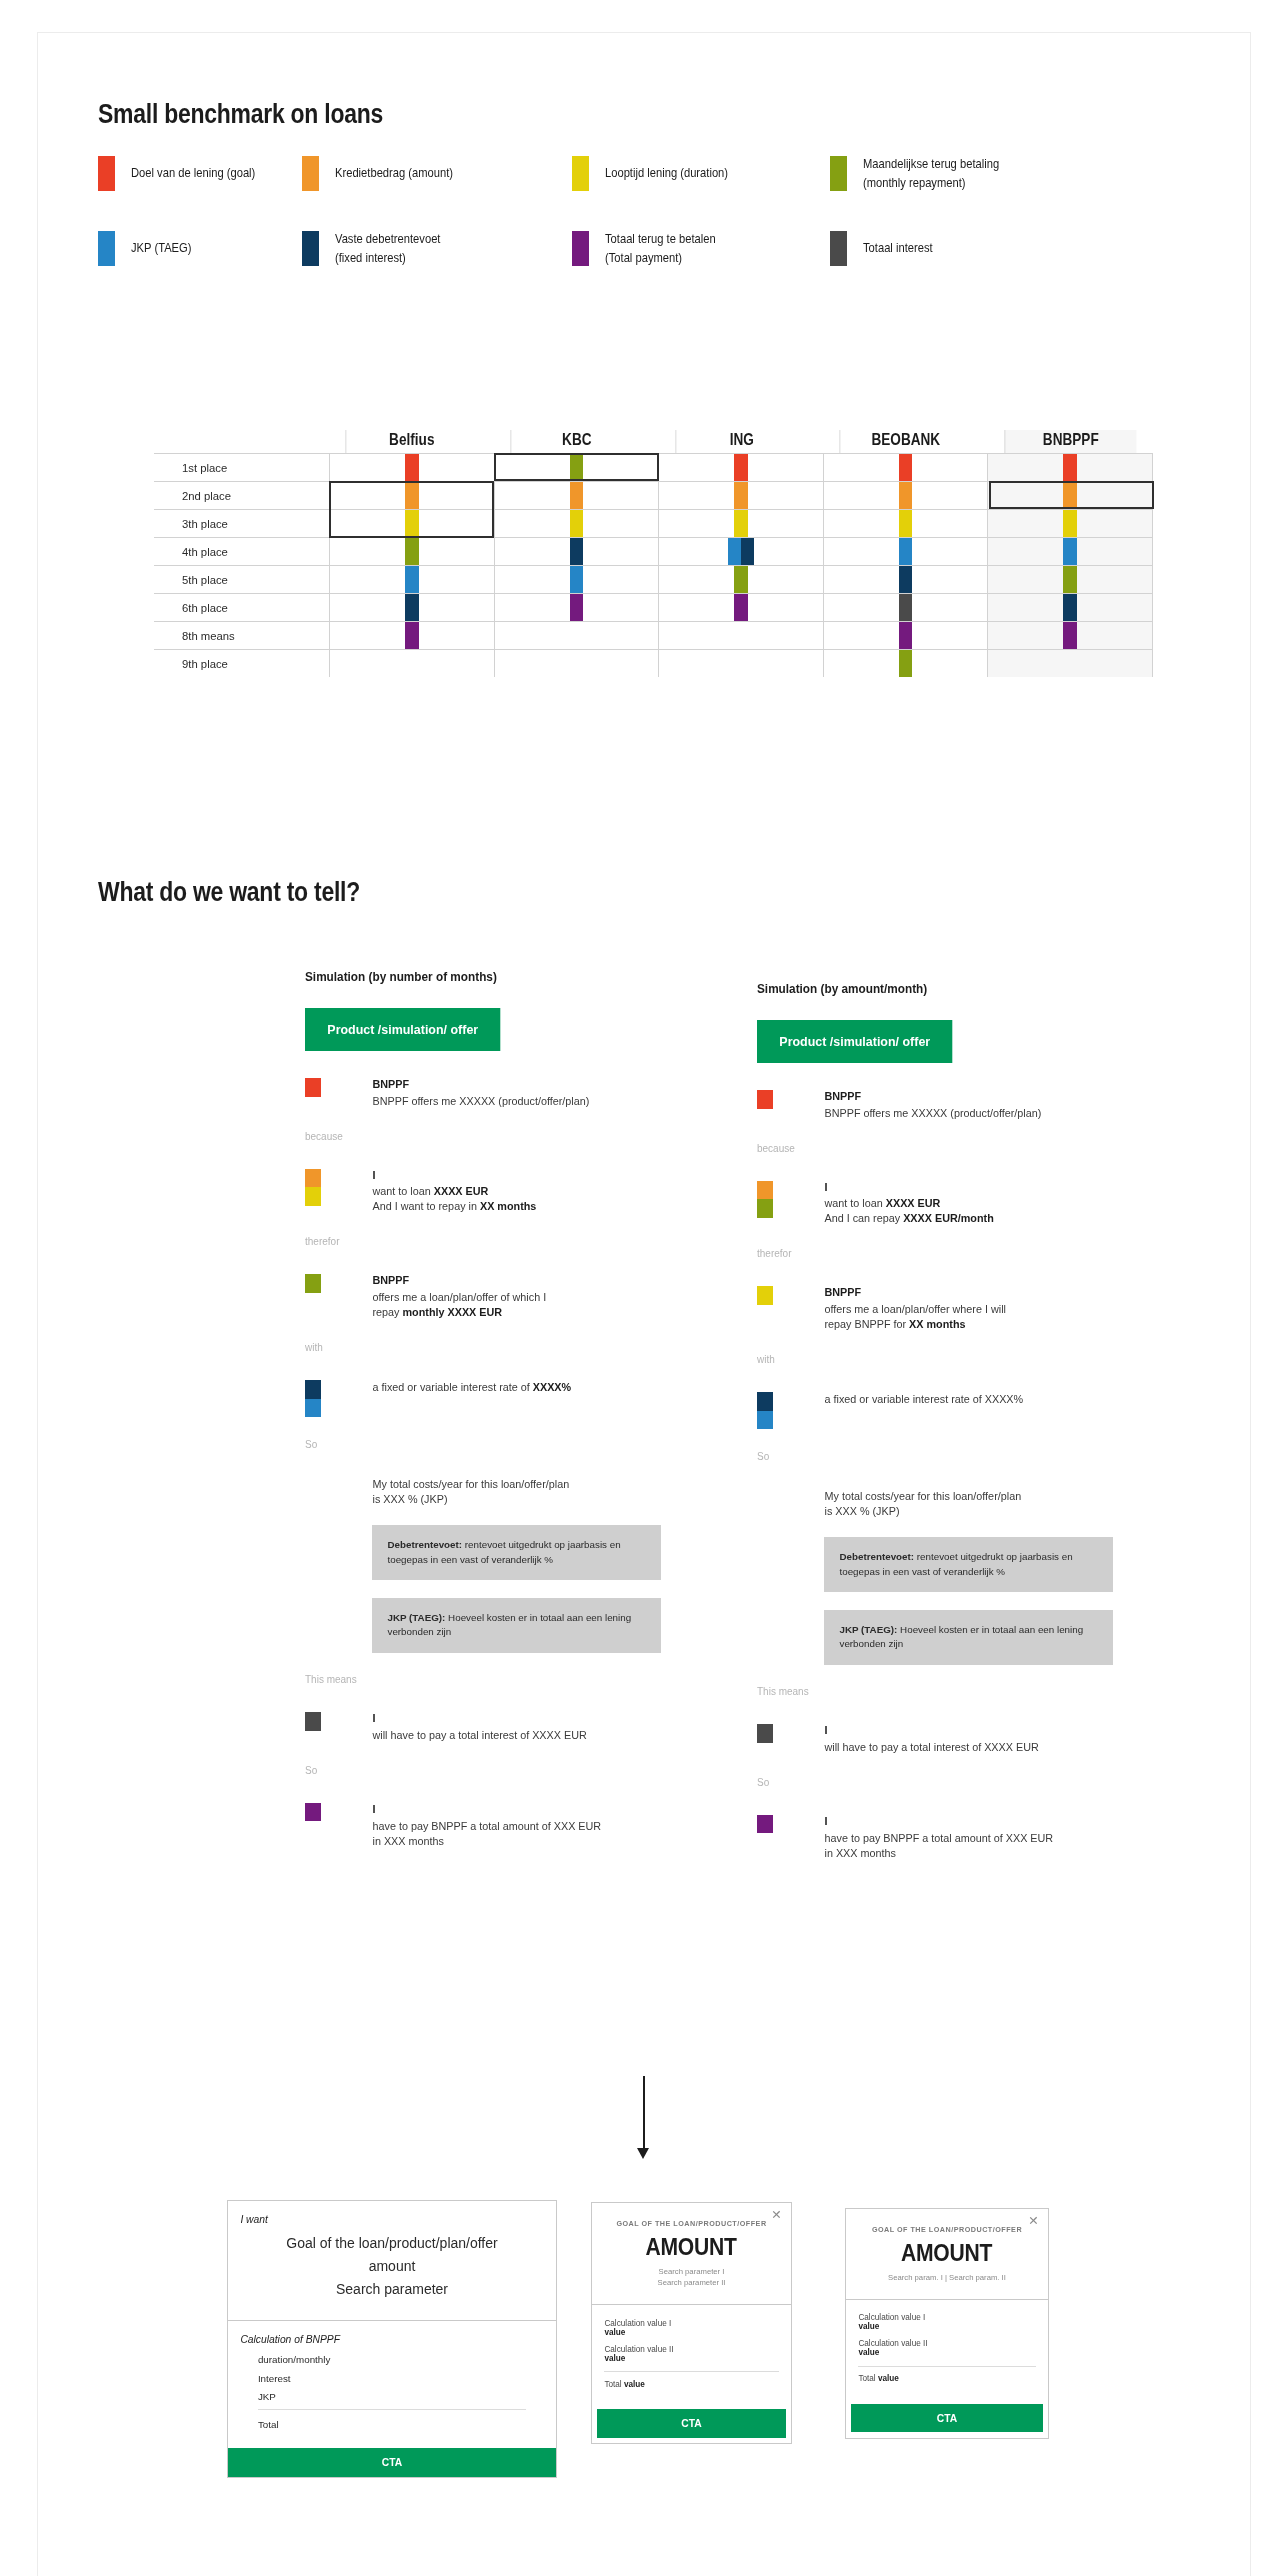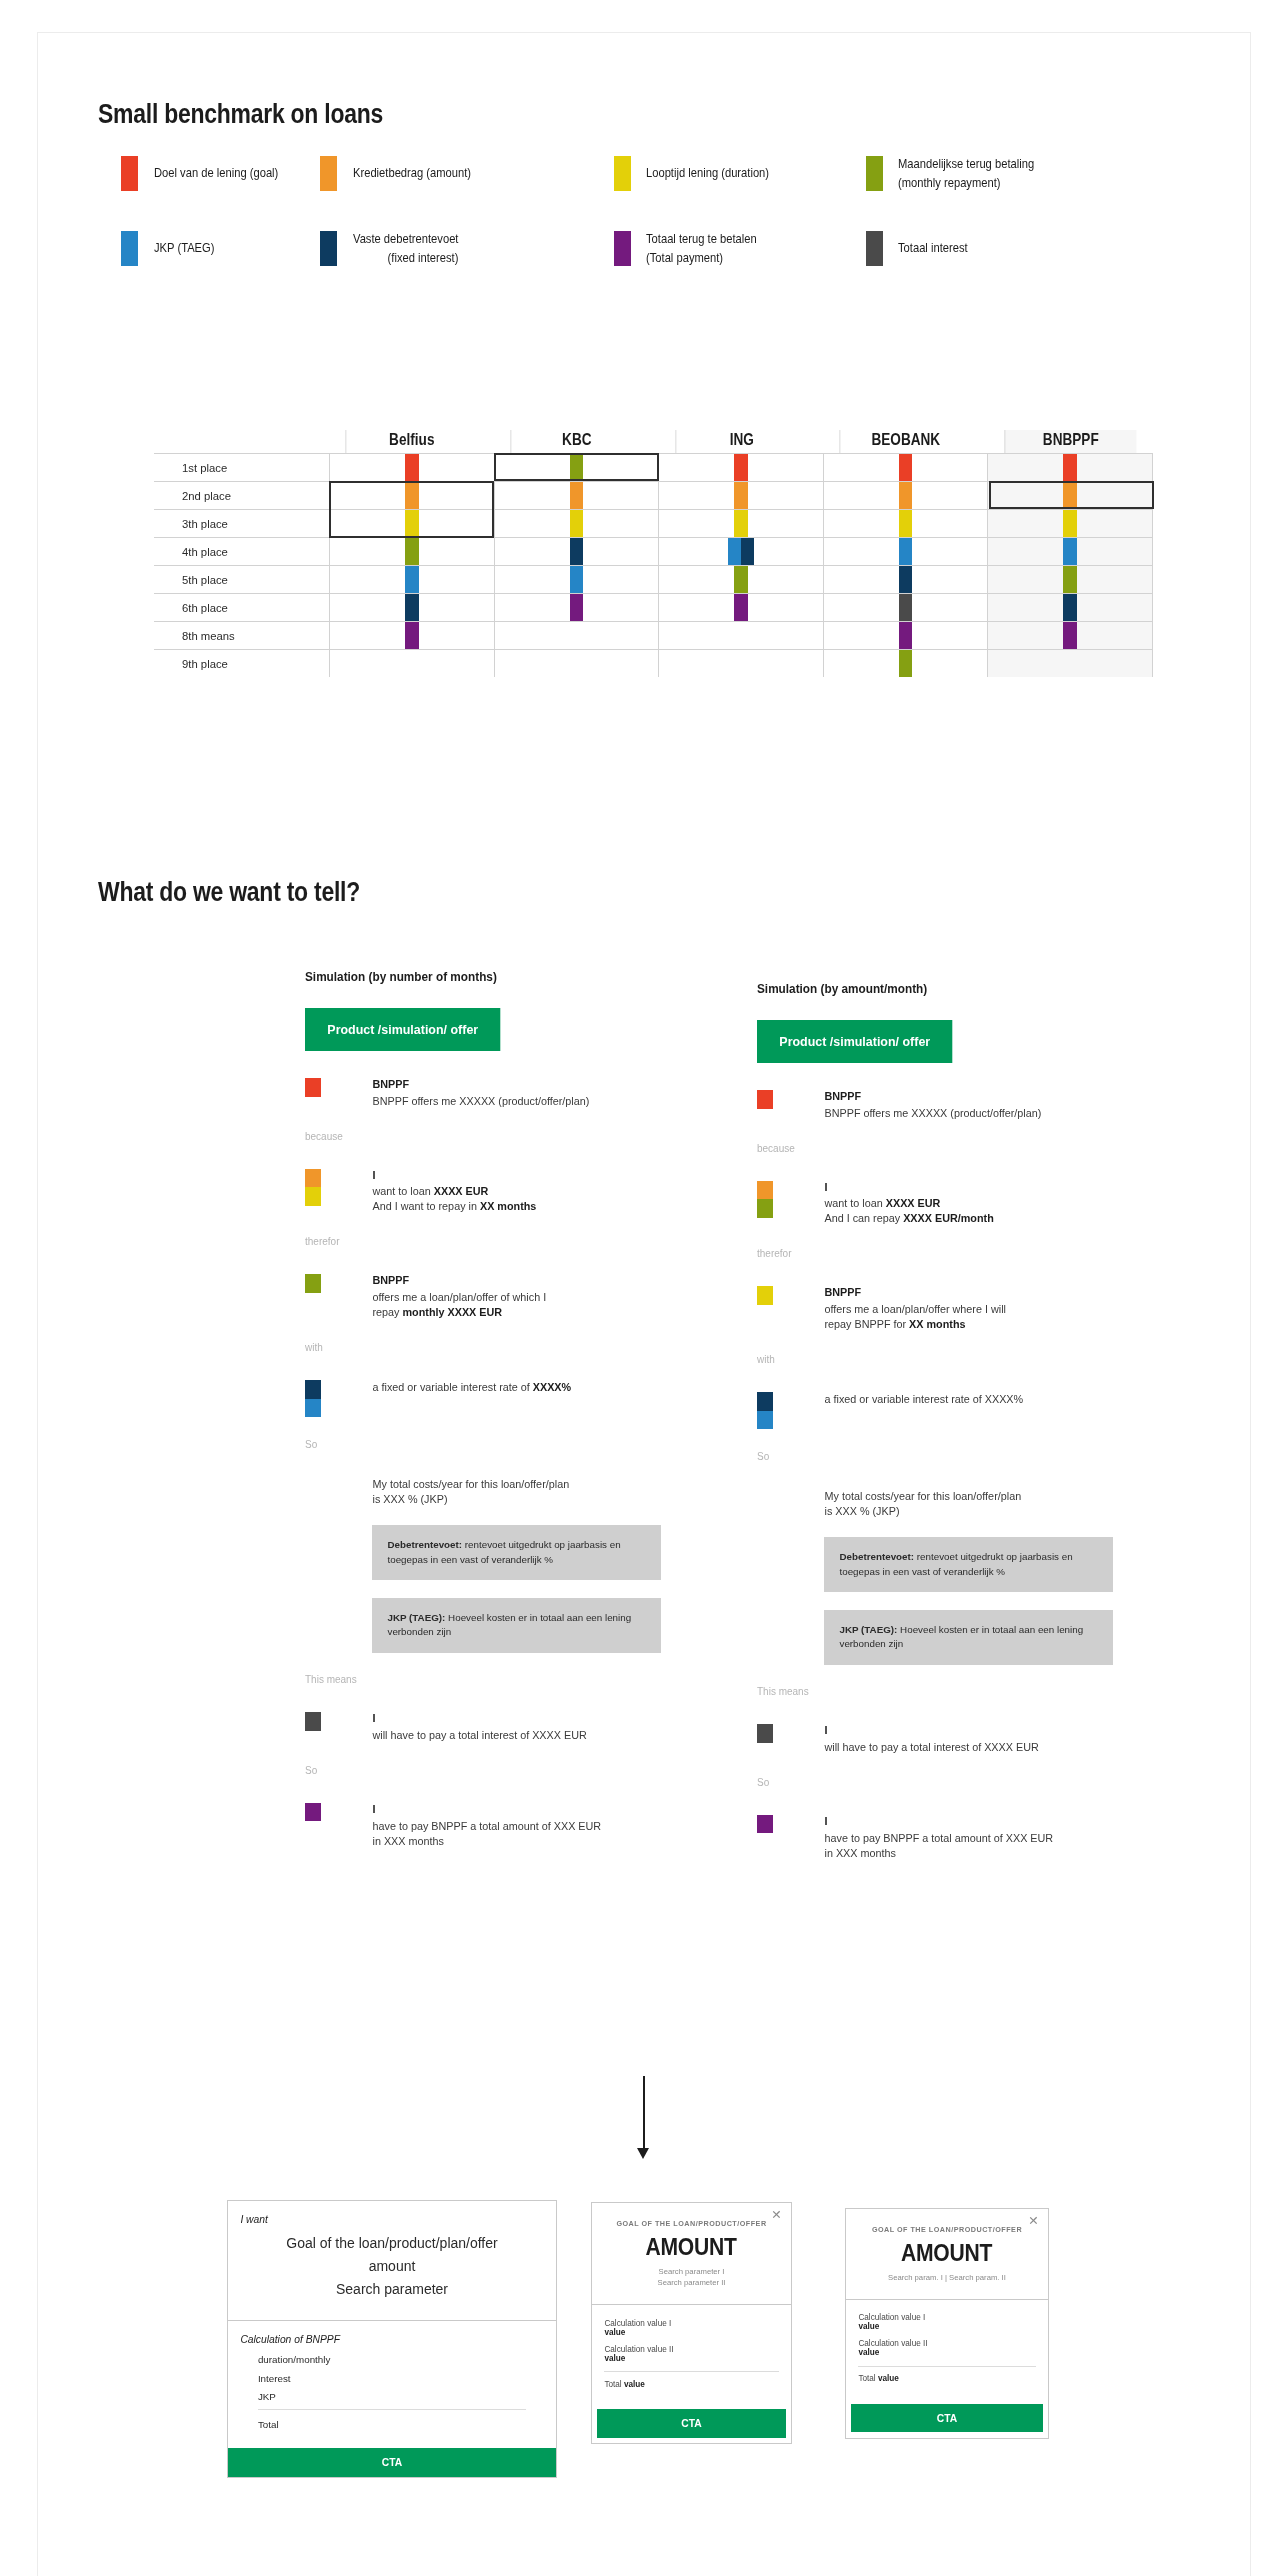--- a/index.html
+++ b/index.html
@@ -37,22 +37,22 @@
     transform-origin: left center;
   }
   #title-benchmark { left: 98px; top: 98px; }
   #title-tell { left: 98px; top: 876px; }
 
   
   .legend { position: absolute; left: 98px; top: 155px; width: 1030px; }
   .legend-row { display: flex; align-items: center; }
   .legend-row.row1 { margin-bottom: 37px; }
   .legend-item { display: flex; align-items: center; }
-  .legend-item.w1 { width: 204px; margin-left: 23px; }
-  .legend-item.w2 { width: 300px; text-align: right; }
+  .legend-item.w1 { width: 204px; }
+  .legend-item.w2 { width: 270px; }
   .legend-item.w3 { width: 258px; }
   .legend-item.w4 { width: 268px; }
   .swatch {
     width: 17px; height: 35px; flex: 0 0 17px;
     margin-right: 15.5px;
   }
   .legend-label {
     font-family: "Liberation Sans Narrow", "Liberation Sans", sans-serif;
     font-size: 13px;
     line-height: 1.45;

